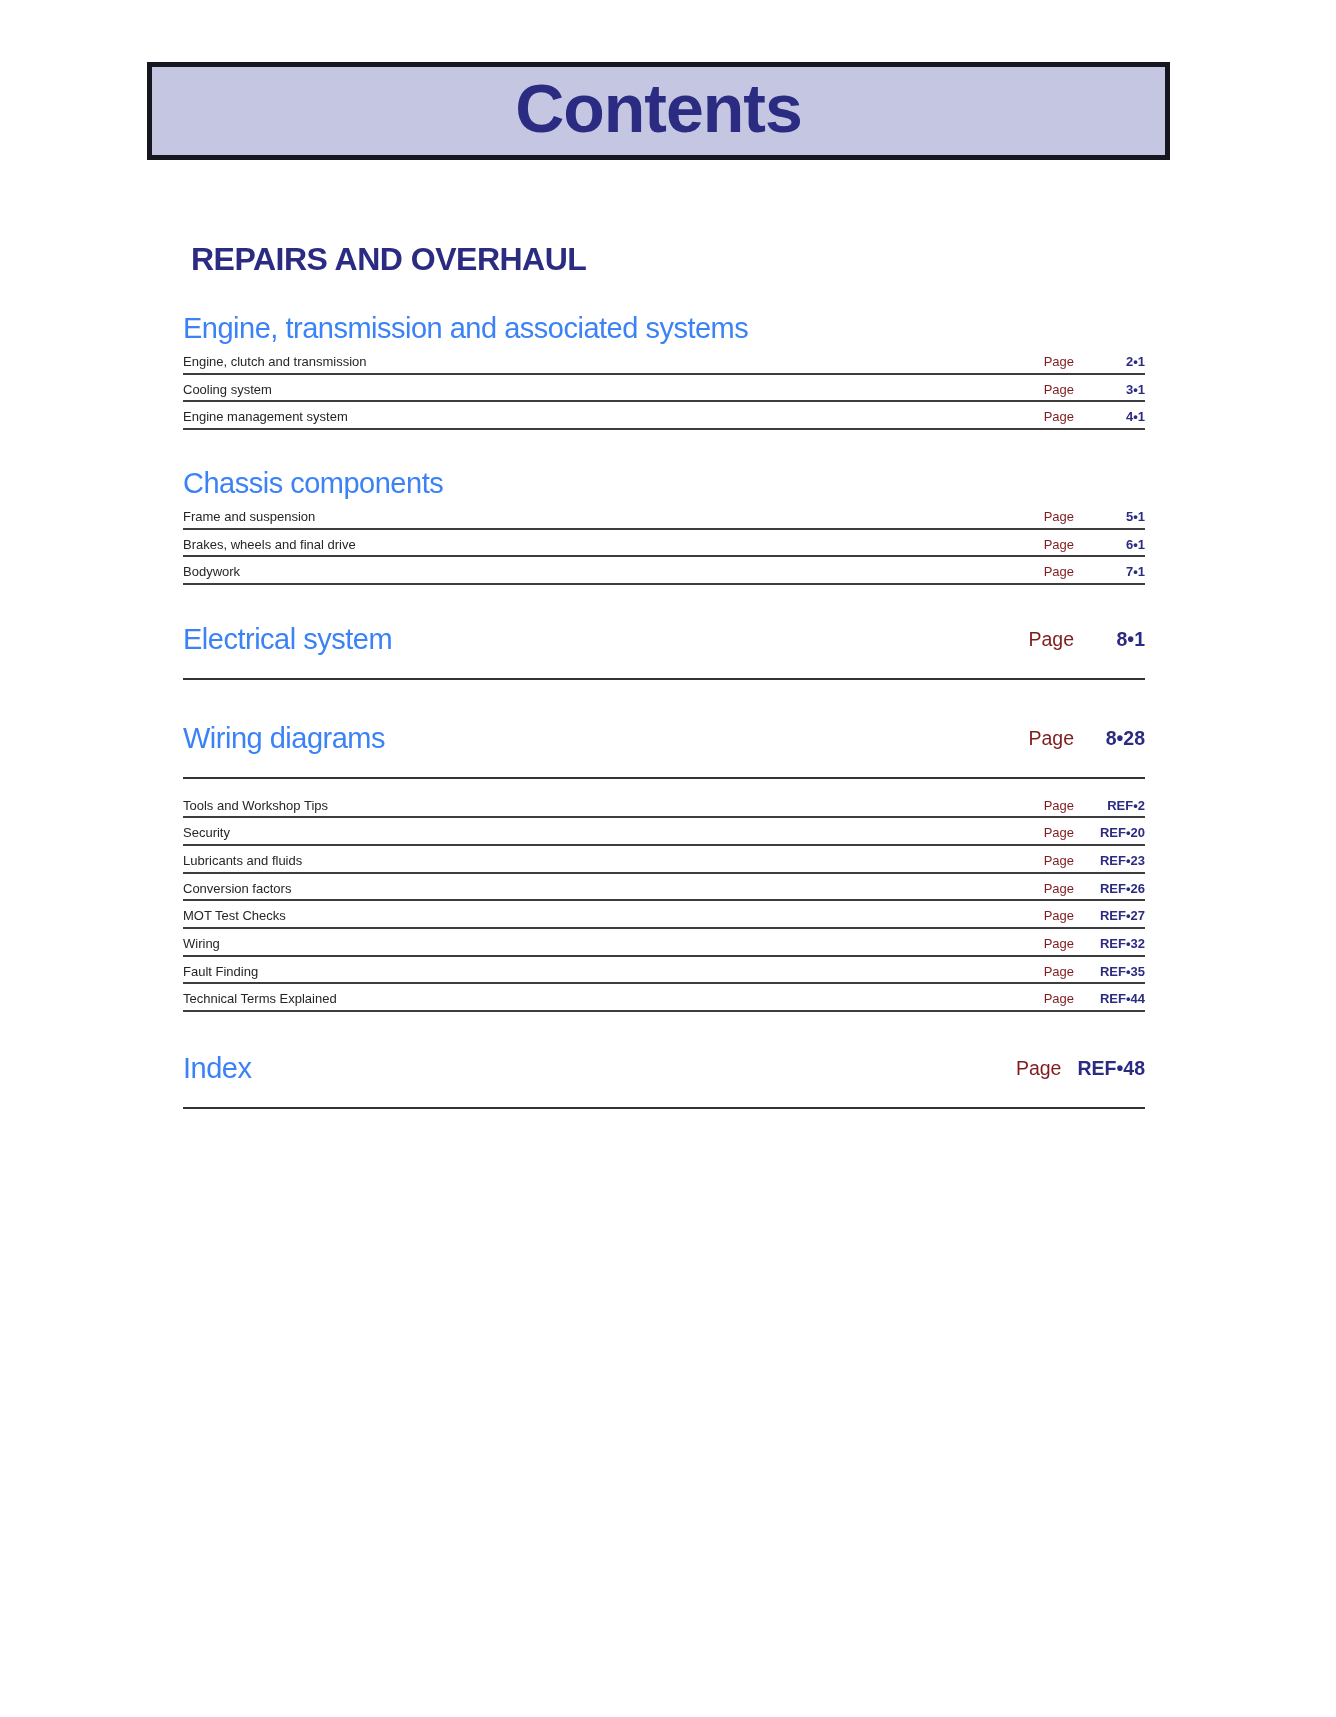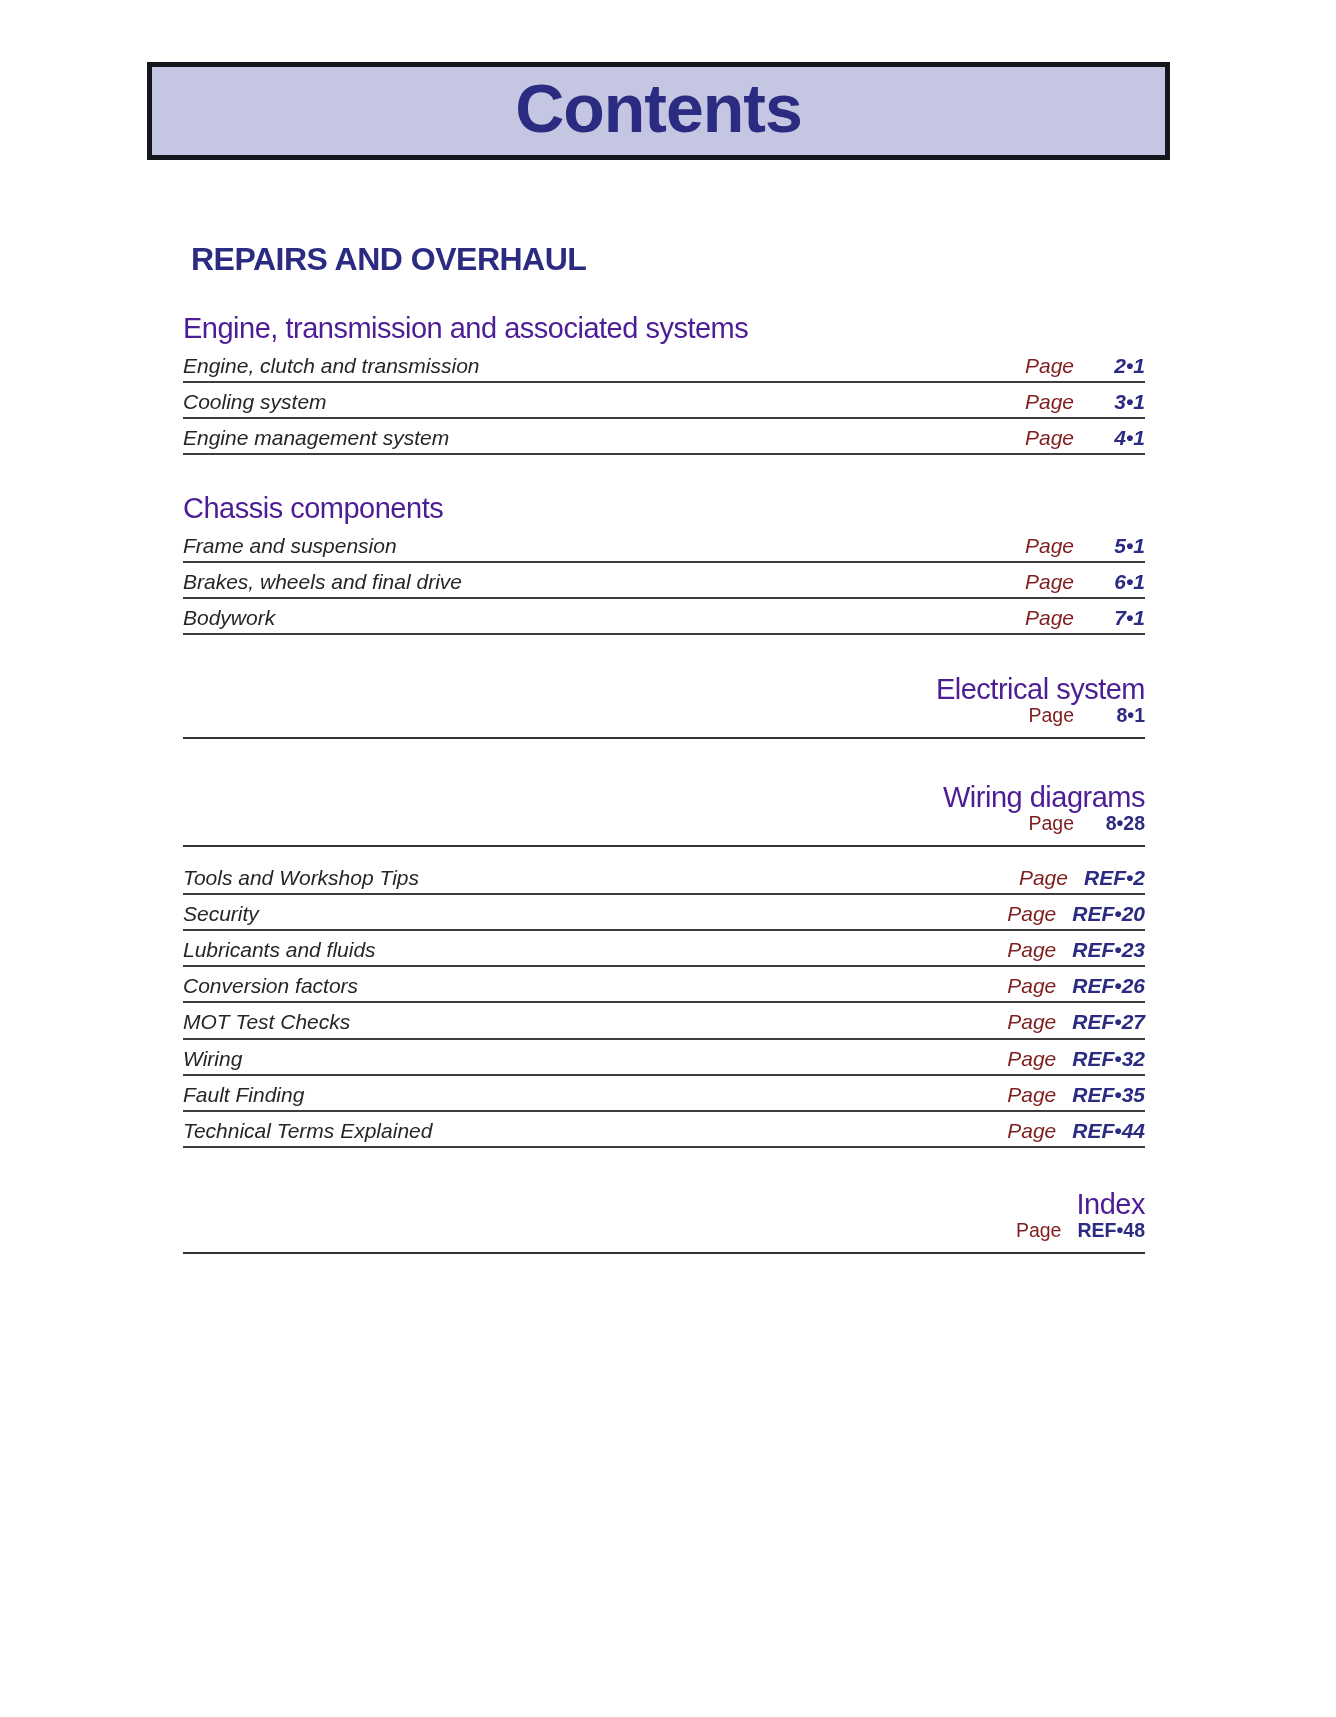--- a/index.html
+++ b/index.html
@@ -43,55 +43,53 @@
     margin-top: 243px;
     color: #2b2b82;
     font-size: 32px;
     font-weight: 700;
     line-height: 1;
     letter-spacing: -0.5px;
     margin-left: 8px;
   }
   .group-heading {
     margin-top: 39px;
-    color: #4c1d95;
+    color: #3b82f6;
     font-size: 29px;
     font-weight: 400;
     line-height: 1;
     letter-spacing: -0.5px;
   }
   .rows { margin-top: 4px; }
   .toc-row {
     display: flex;
     justify-content: space-between;
     align-items: baseline;
     padding: 8px 0 4px 0;
     border-bottom: 2px solid #3d3d3d;
-    font-size: 21px;
+    font-size: 13px;
     line-height: 1.05;
-    font-style: italic;
   }
   .row-label { color: #262626; }
   .page-word { color: #7f1d1d; }
   .page-no {
     color: #2b2b82;
     font-weight: 700;
     min-width: 55px;
     text-align: right;
     margin-left: 16px;
     display: inline-block;
   }
   .page-cell { white-space: nowrap; }
   .standalone {
     display: flex;
     justify-content: space-between;
-    align-items: flex-end;
+    align-items: center;
     border-bottom: 2.5px solid #333333;
-    padding-bottom: 10px;
-    flex-direction: column;
+    padding-bottom: 24px;
   }
   .standalone .group-heading { margin-top: 0; }
   .standalone-electrical { margin-top: 40px; }
   .standalone-wiring { margin-top: 44px; }
   .standalone-index { margin-top: 42px; }
   .standalone .page-cell { font-size: 19.5px; }
   .reference-heading {
     margin-top: 44px;
     color: #2b2b82;
     font-size: 32px;

